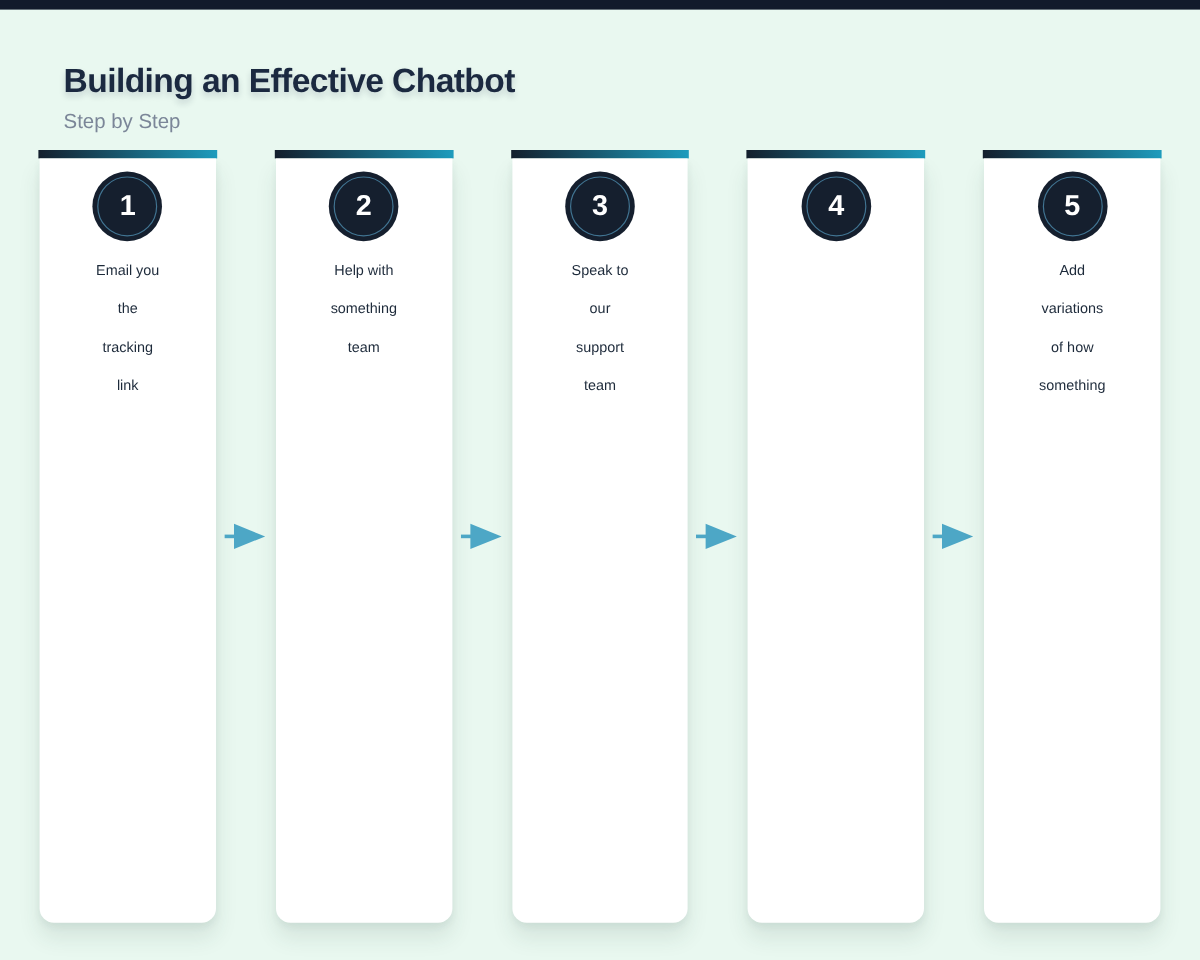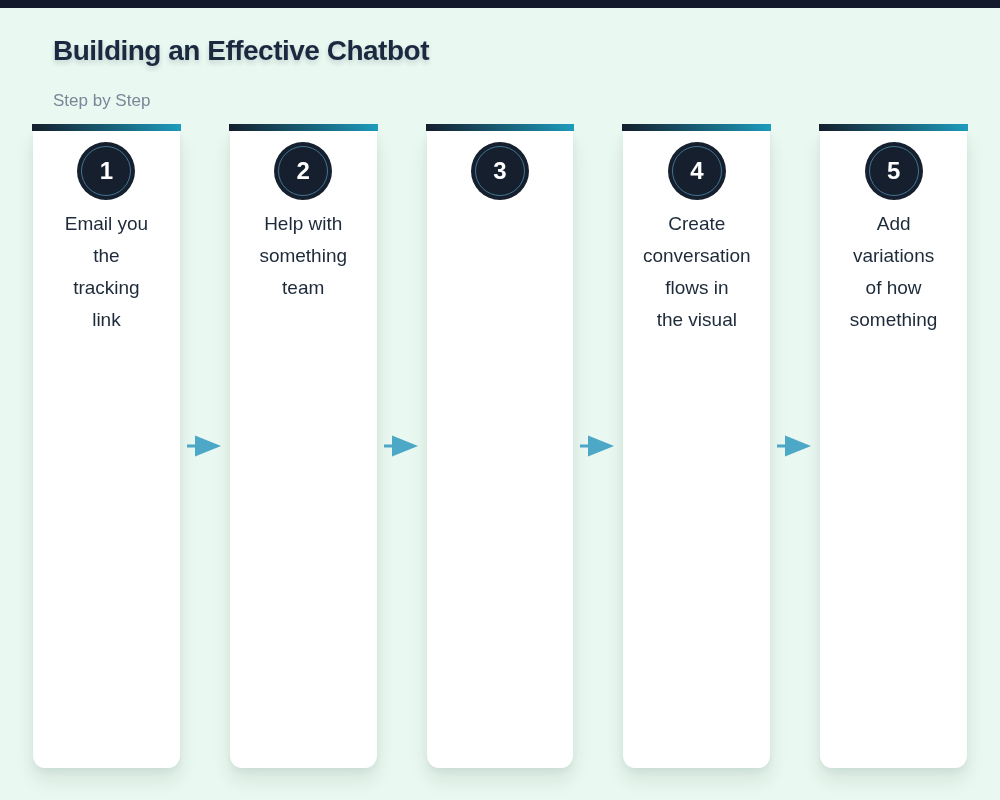--- a/index.html
+++ b/index.html
@@ -13,34 +13,34 @@
 
   body { background: #e9f8f0; }
 
   .top-accent-bar {
     width: 100%;
     height: 8px;
     background: #121a2b;
   }
 
   .header {
-    padding: 26px 53px 0 53px;
+    padding: 43px 53px 0 53px;
   }
 
   .page-title {
     font-size: 28px;
     font-weight: bold;
     letter-spacing: -0.5px;
     color: #1b2940;
     text-shadow: 0 3px 5px rgba(27, 41, 64, 0.18);
     line-height: 34px;
   }
 
   .page-subtitle {
-    margin-top: 22px;
+    margin-top: 6px;
     font-size: 17px;
     color: #7b8698;
     line-height: 22px;
   }
 
   .steps-row {
     display: flex;
     align-items: stretch;
     margin: 12px 33px 0 33px;
   }
@@ -90,21 +90,21 @@
   }
 
   .step-number {
     color: #ffffff;
     font-size: 24px;
     font-weight: bold;
   }
 
   .step-text {
     margin-top: 8px;
-    font-size: 19px;
+    font-size: 12px;
     line-height: 32px;
     color: #1d2a3a;
     text-align: center;
     white-space: pre-line;
     width: 100%;
     padding: 0 6px;
   }
 
   .arrow-gap {
     width: 50px;
@@ -169,42 +169,42 @@
       </svg>
     </span>
   </div>
 
   <div class="step-card">
     <div class="card-top-bar"></div>
     <div class="card-body">
       <div class="step-number-badge">
         <span class="step-number">3</span>
       </div>
+      <div class="step-text">Speak to
+our
+support
+team</div>
     </div>
   </div>
 
   <div class="arrow-gap">
     <span class="arrow-icon">
       <svg width="36" height="24" viewBox="0 0 36 24">
         <rect x="0" y="10.5" width="10" height="3" fill="#4da7c6"></rect>
         <polygon points="8,1.5 8,22.5 34,12" fill="#4da7c6"></polygon>
       </svg>
     </span>
   </div>
 
   <div class="step-card">
     <div class="card-top-bar"></div>
     <div class="card-body">
       <div class="step-number-badge">
         <span class="step-number">4</span>
       </div>
-      <div class="step-text">Create
-conversation
-flows in
-the visual</div>
     </div>
   </div>
 
   <div class="arrow-gap">
     <span class="arrow-icon">
       <svg width="36" height="24" viewBox="0 0 36 24">
         <rect x="0" y="10.5" width="10" height="3" fill="#4da7c6"></rect>
         <polygon points="8,1.5 8,22.5 34,12" fill="#4da7c6"></polygon>
       </svg>
     </span>

